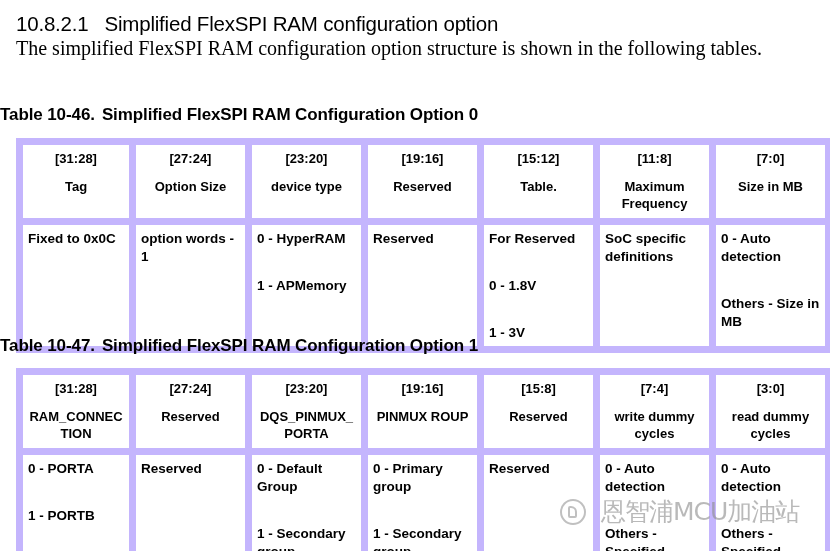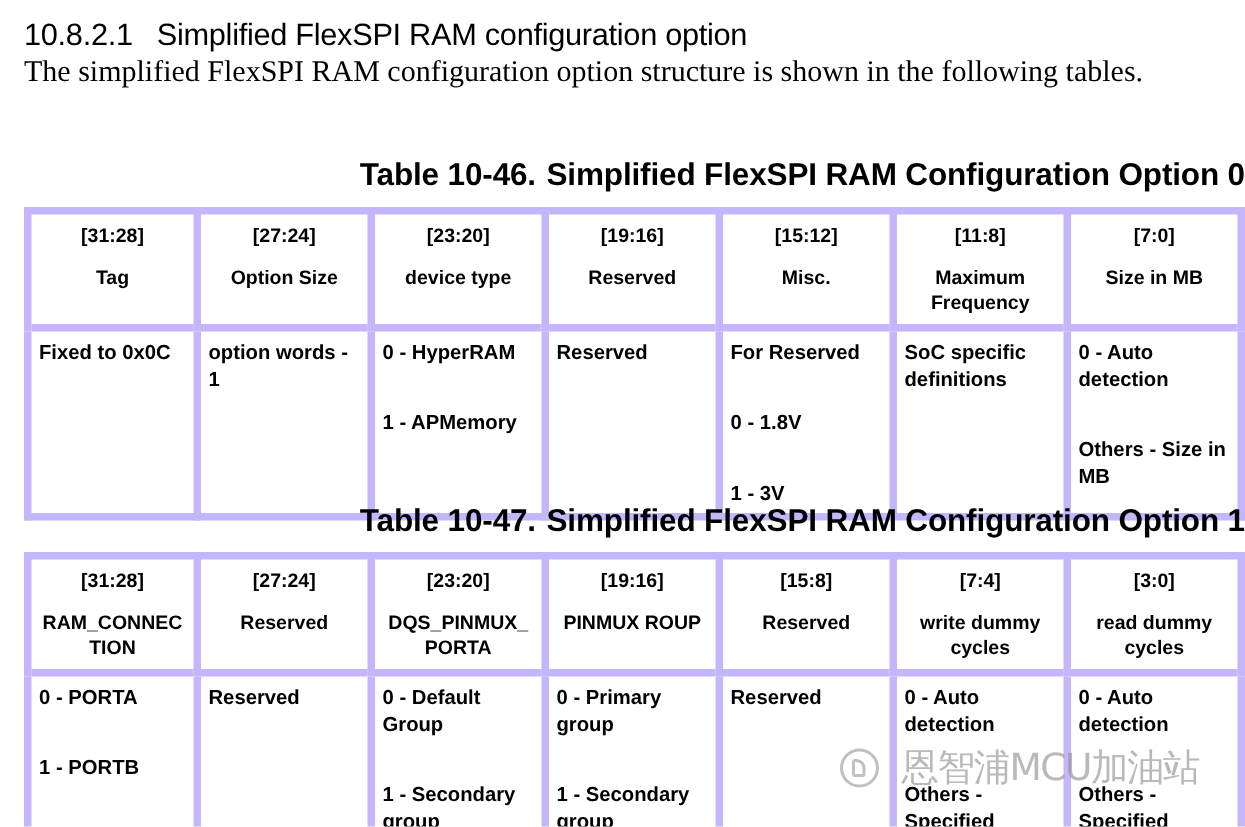--- a/index.html
+++ b/index.html
@@ -47,39 +47,39 @@
     font-family: "Liberation Serif", serif;
     font-size: 20px;
     line-height: 25px;
   }
 
   
   .caption {
     position: absolute;
     left: 0;
     width: 830px;
-    text-align: right;
+    text-align: left;
     font-family: "Liberation Sans", sans-serif;
     font-weight: bold;
-    font-size: 21px;
+    font-size: 17px;
     letter-spacing: -0.1px;
   }
   .caption .cap-num { margin-right: 7px; }
 
   
   .tbl {
     position: absolute;
     left: 16px;
     width: 809px;
     border-collapse: collapse;
     table-layout: fixed;
     font-family: "Liberation Sans", sans-serif;
   }
   .tbl th, .tbl td {
-    border: 5px solid #c4b5fd;
+    border: 7px solid #c4b5fd;
     padding: 0;
     vertical-align: top;
   }
   .tbl thead th {
     border-bottom: 2px solid #000000;
     text-align: center;
     font-weight: bold;
     font-size: 13px;
     line-height: 17px;
     padding: 5px 2px 6px 2px;
@@ -194,21 +194,21 @@
         <th>
           <span class="bits">[23:20]</span>
           <span class="fname">device type</span>
         </th>
         <th>
           <span class="bits">[19:16]</span>
           <span class="fname">Reserved</span>
         </th>
         <th>
           <span class="bits">[15:12]</span>
-          <span class="fname">Misc.</span>
+          <span class="fname">Table.</span>
         </th>
         <th>
           <span class="bits">[11:8]</span>
           <span class="fname">Maximum Frequency</span>
         </th>
         <th>
           <span class="bits">[7:0]</span>
           <span class="fname">Size in MB</span>
         </th>
       </tr>

